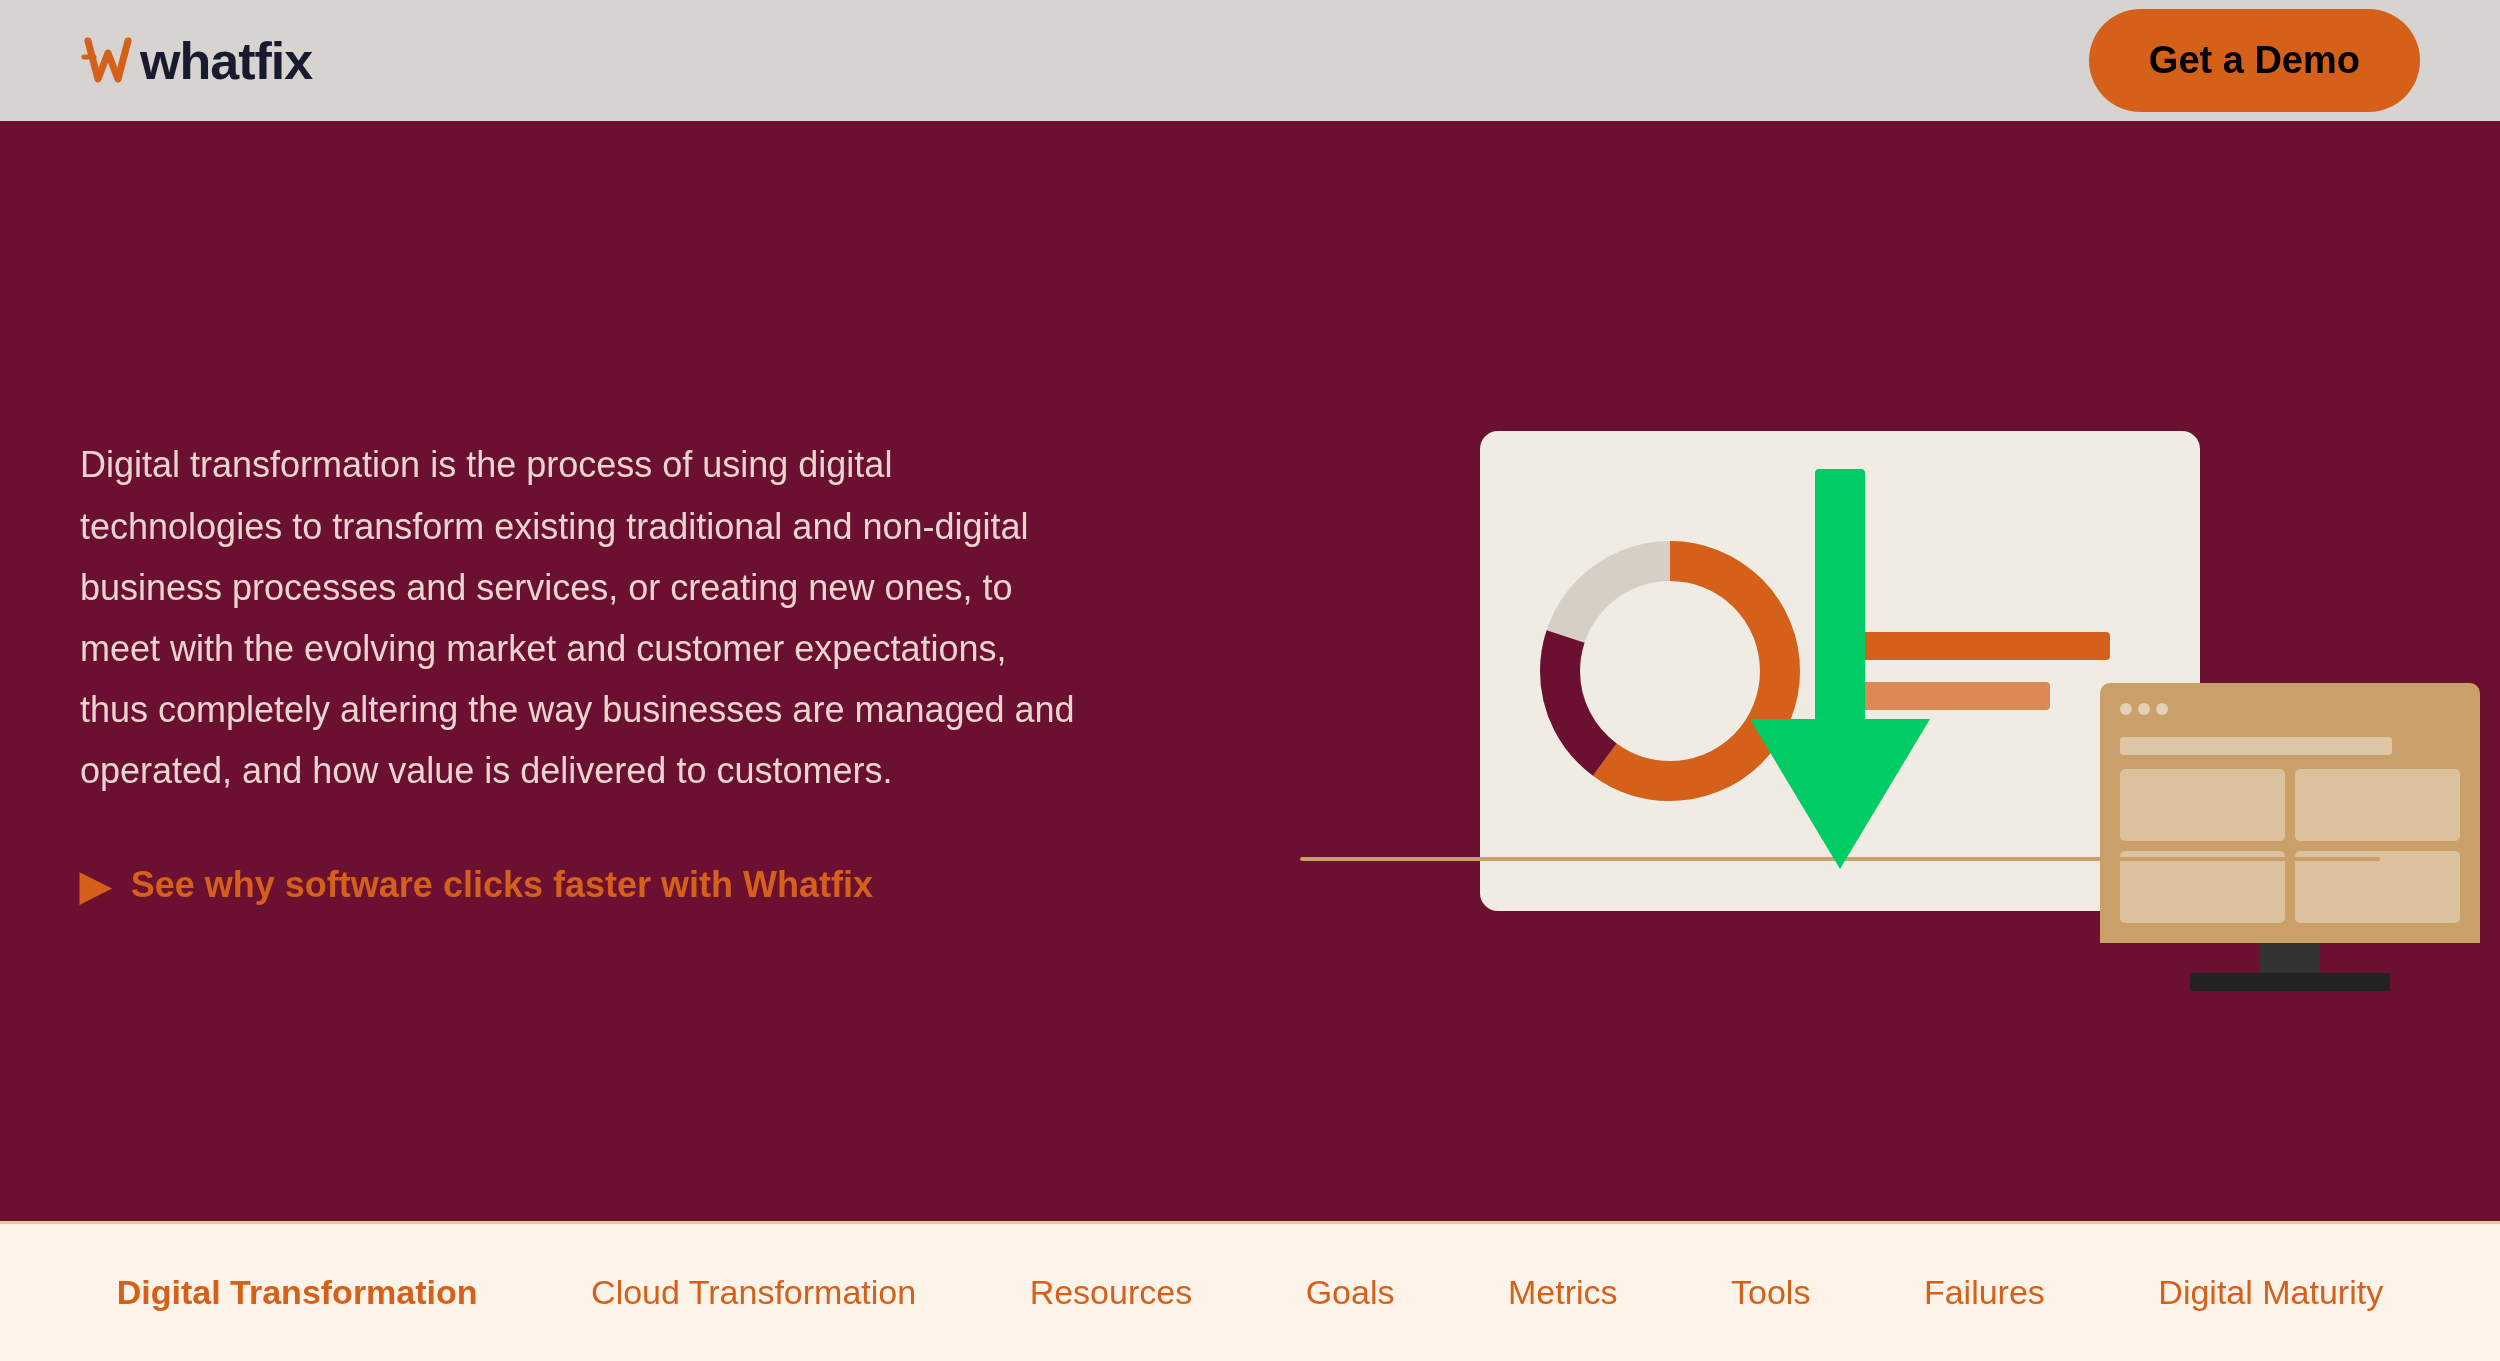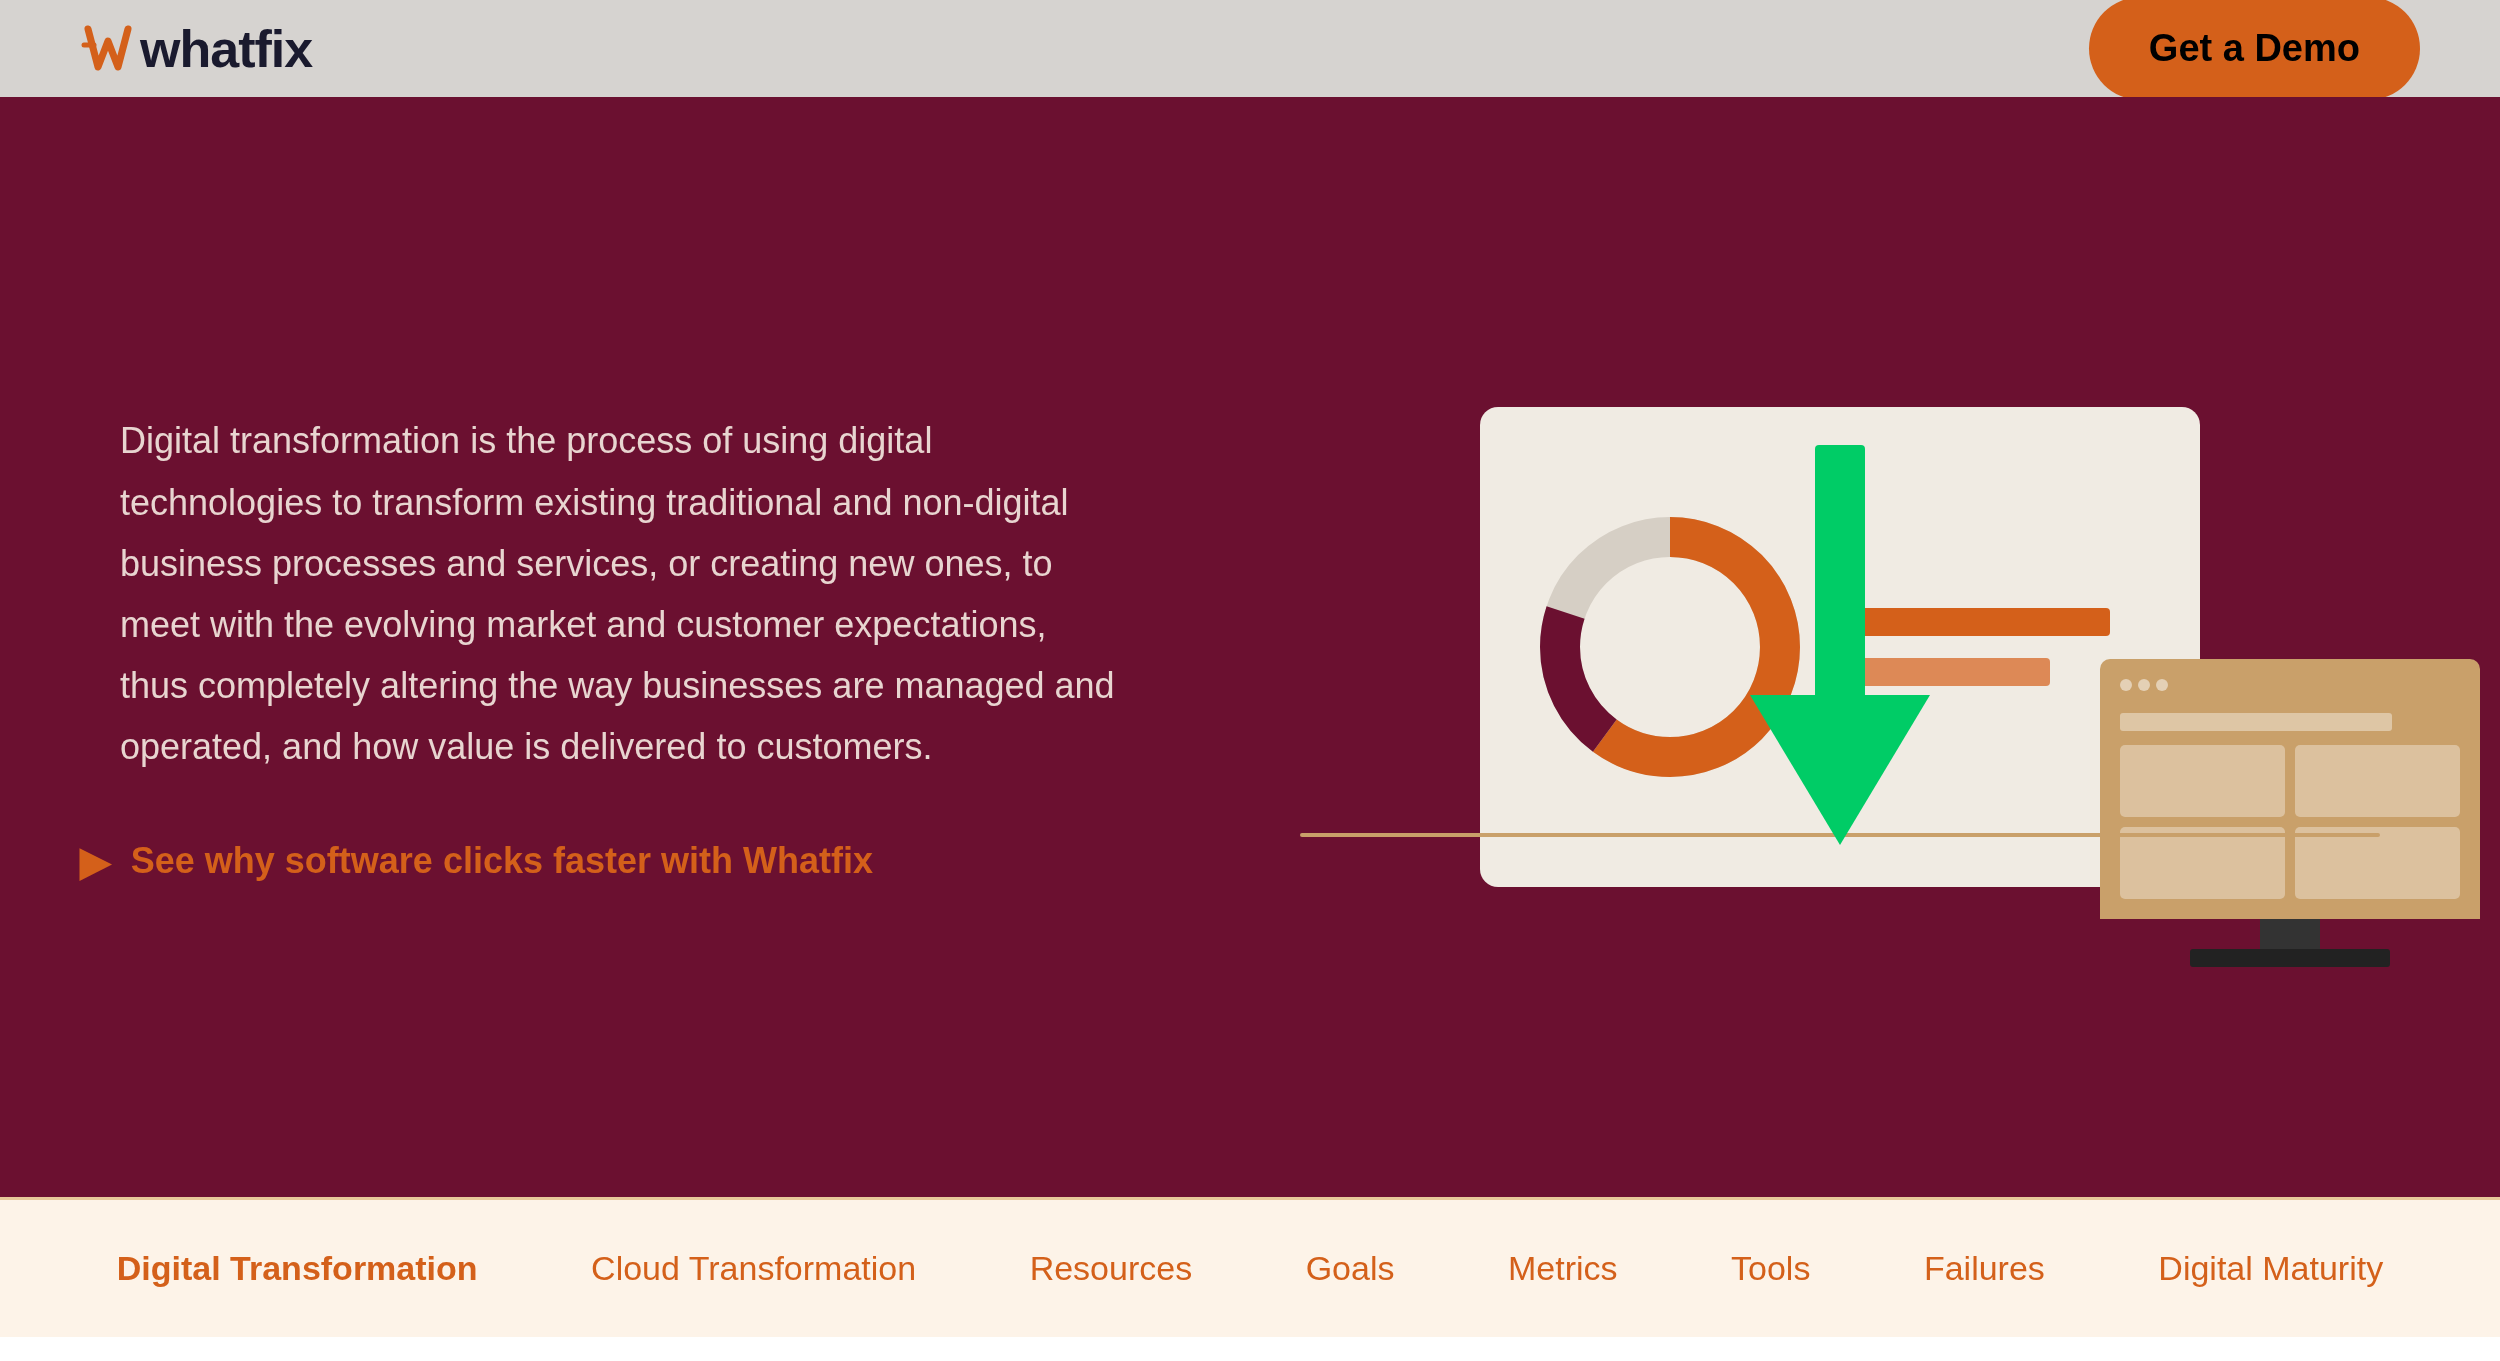--- a/index.html
+++ b/index.html
@@ -1,21 +1,21 @@
 <!DOCTYPE html>
 <html><head>
   <meta charset="utf-8">
   <style>
     * { margin: 0; padding: 0; box-sizing: border-box; }
     body { font-family: -apple-system, BlinkMacSystemFont, 'Segoe UI', Arial, sans-serif; width: 2500px; min-height: 1361px; overflow-x: hidden; }
 
     
     .navbar {
       background: #d6d3d0;
-      height: 97px;
+      height: 121px;
       display: flex;
       align-items: center;
       padding: 0 80px;
       justify-content: space-between;
     }
     .nav-logo {
       display: flex;
       align-items: center;
       gap: 0;
     }
@@ -72,21 +72,20 @@
       color: white;
       line-height: 1.1;
       margin-bottom: 60px;
     }
     .hero-description {
       font-size: 36px;
       color: #e8d5d0;
       line-height: 1.7;
       margin-bottom: 60px;
       max-width: 1000px;
-      margin-left: 40px;
     }
     .hero-cta {
       display: flex;
       align-items: center;
       gap: 20px;
       color: #d4601a;
       font-size: 36px;
       font-weight: 600;
       cursor: pointer;
       text-decoration: none;

